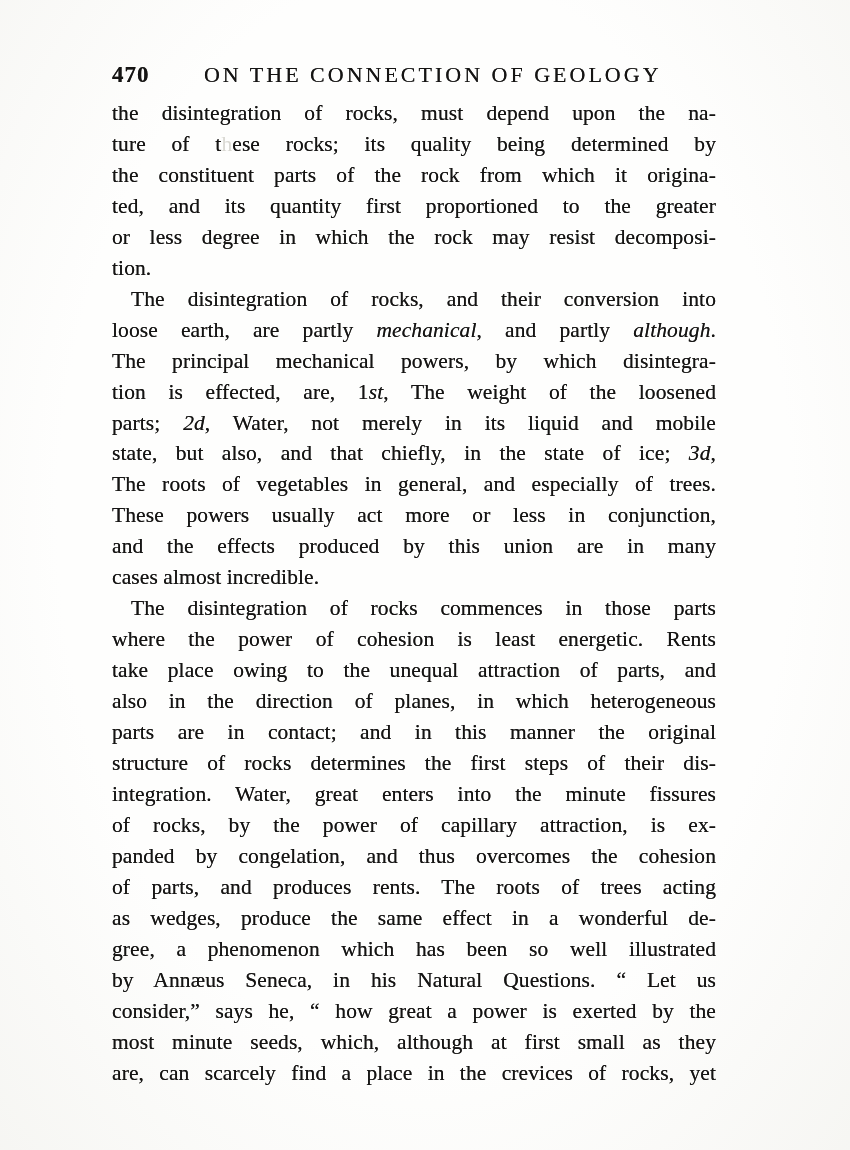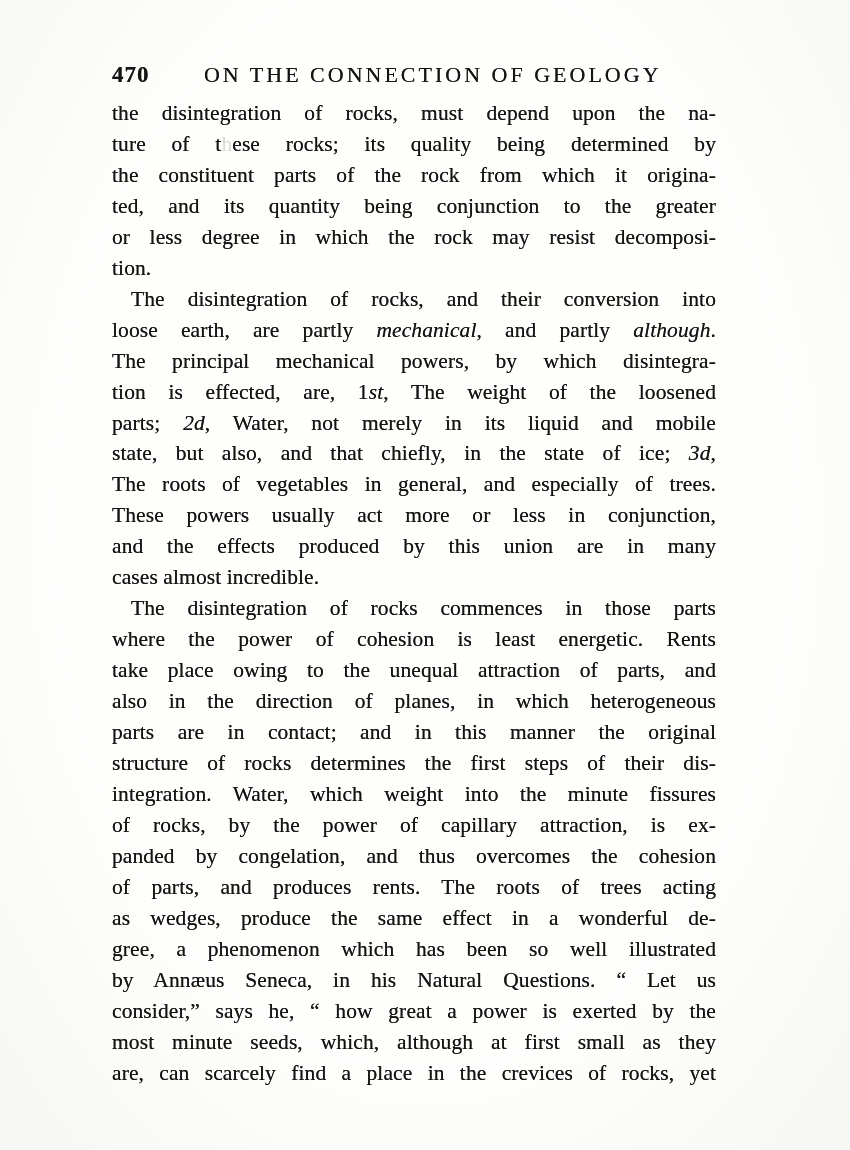--- a/index.html
+++ b/index.html
@@ -69,40 +69,40 @@
 
 <div class="scan-page">
   <div class="running-head">
     <span class="page-number">470</span>
     <span class="header-title">ON THE CONNECTION OF GEOLOGY</span>
   </div>
   <div class="page-body">
       <div class="line">the disintegration of rocks, must depend upon the na-</div>
       <div class="line">ture of t<span class="faint">h</span>ese rocks; its quality being determined by</div>
       <div class="line">the constituent parts of the rock from which it origina-</div>
-      <div class="line">ted, and its quantity being conjunction to the greater</div>
+      <div class="line">ted, and its quantity first proportioned to the greater</div>
       <div class="line">or less degree in which the rock may resist decomposi-</div>
       <div class="line endpara">tion.</div>
       <div class="line indent">The disintegration of rocks, and their conversion into</div>
       <div class="line">loose earth, are partly <em>mechanical</em>, and partly <em>although</em>.</div>
       <div class="line">The principal mechanical powers, by which disintegra-</div>
       <div class="line">tion is effected, are, 1<em>st</em>, The weight of the loosened</div>
       <div class="line">parts; <em>2d</em>, Water, not merely in its liquid and mobile</div>
       <div class="line">state, but also, and that chiefly, in the state of ice; <em>3d</em>,</div>
       <div class="line">The roots of vegetables in general, and especially of trees.</div>
       <div class="line">These powers usually act more or less in conjunction,</div>
       <div class="line">and the effects produced by this union are in many</div>
       <div class="line endpara">cases almost incredible.</div>
       <div class="line indent">The disintegration of rocks commences in those parts</div>
       <div class="line">where the power of cohesion is least energetic.  Rents</div>
       <div class="line">take place owing to the unequal attraction of parts, and</div>
       <div class="line">also in the direction of planes, in which heterogeneous</div>
       <div class="line">parts are in contact; and in this manner the original</div>
       <div class="line">structure of rocks determines the first steps of their dis-</div>
-      <div class="line">integration.  Water, which weight into the minute fissures</div>
+      <div class="line">integration.  Water, great enters into the minute fissures</div>
       <div class="line">of rocks, by the power of capillary attraction, is ex-</div>
       <div class="line">panded by congelation, and thus overcomes the cohesion</div>
       <div class="line">of parts, and produces rents.  The roots of trees acting</div>
       <div class="line">as wedges, produce the same effect in a wonderful de-</div>
       <div class="line">gree, a phenomenon which has been so well illustrated</div>
       <div class="line">by Annæus Seneca, in his Natural Questions.  “ Let us</div>
       <div class="line">consider,” says he, “ how great a power is exerted by the</div>
       <div class="line">most minute seeds, which, although at first small as they</div>
       <div class="line">are, can scarcely find a place in the crevices of rocks, yet</div>
     </div>

